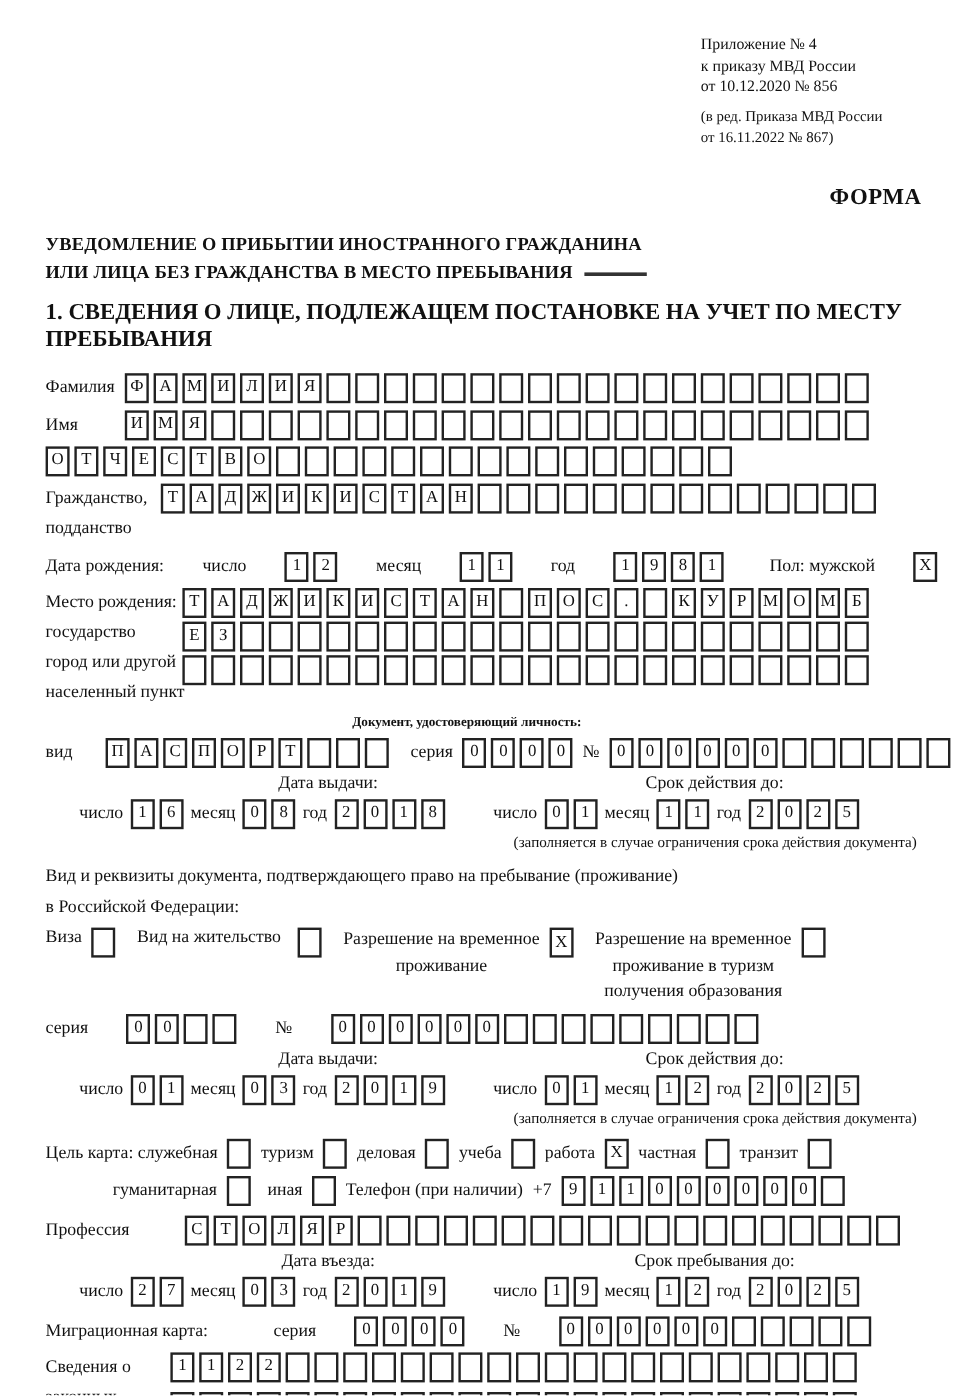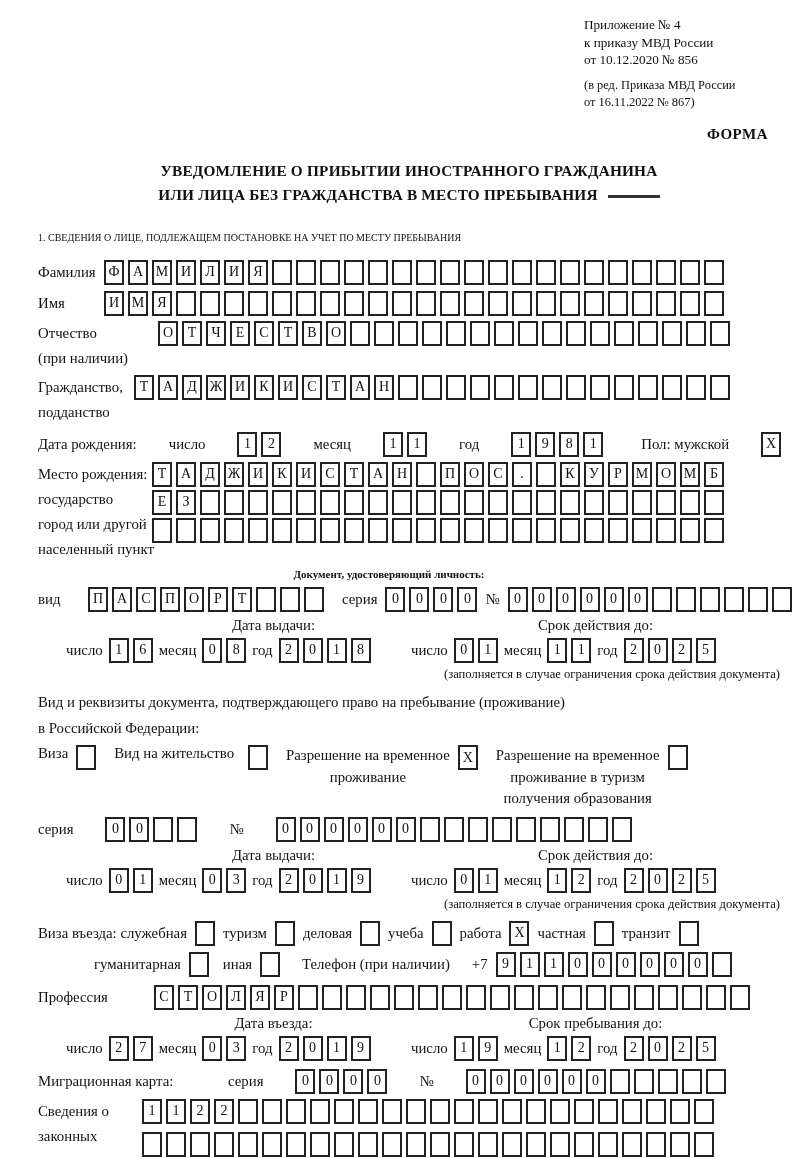--- a/index.html
+++ b/index.html
@@ -1,52 +1,52 @@
 <!DOCTYPE html>
 <html><head>
 <meta charset="utf-8">
 <style>
   * { box-sizing: border-box; margin: 0; padding: 0; }
   html, body { background: #ffffff; }
   body { font-family: "Liberation Serif", "DejaVu Serif", serif; color: #111; }
-  .page { width: 800px; height: 1163px; padding: 16px 20px 8px 38px; overflow: hidden; background: #fff; position: relative; }
+  .page { width: 800px; height: 1163px; padding: 28px 20px 8px 38px; overflow: hidden; background: #fff; position: relative; }
 
   .appendix { margin-left: 546px; font-size: 13.2px; line-height: 1.34; }
   .appendix-amend { margin-top: 8px; font-size: 12.4px; line-height: 1.34; }
 
-  .form-label { margin-top: 16px; text-align: right; font-weight: 700; font-size: 15px; letter-spacing: .5px; padding-right: 12px; }
-
-  .form-title { margin-top: 16px; text-align: center; font-weight: 700; font-size: 15.3px; line-height: 1.55; letter-spacing: .2px; }
+  .form-label { margin-top: 32px; text-align: right; font-weight: 700; font-size: 19px; letter-spacing: .5px; padding-right: 12px; }
+
+  .form-title { margin-top: 16px; text-align: left; font-weight: 700; font-size: 15.3px; line-height: 1.55; letter-spacing: .2px; }
   .blank-line { display: inline-block; width: 52px; height: 3px; background: #333; margin-left: 10px; vertical-align: 2px; }
 
-  .sec-heading { margin-top: 25px; margin-bottom: 16px; font-weight: 400; font-size: 10px; }
+  .sec-heading { margin-top: 10px; margin-bottom: 16px; font-weight: 700; font-size: 19px; }
 
   .frow { display: flex; align-items: center; column-gap: 8px; margin-bottom: 4px; min-height: 27px; }
   .frow.top { align-items: flex-start; }
   .lbl { font-size: 14.8px; white-space: nowrap; flex: none; }
   .lbl-lines { flex: none; }
   .lbl-lines div { font-size: 14.8px; line-height: 25px; white-space: nowrap; }
   .cells { display: flex; column-gap: 4px; flex: none; }
   .cell { width: 20px; height: 25px; border: 2px solid #222; display: flex; align-items: center; justify-content: center; font-size: 14px; flex: none; background: #fff; }
 
   .w-sur { width: 58px; } .w-pat { width: 112px; } .w-cit { width: 88px; }
   .w-bp { width: 106px; } .w-kind { width: 42px; } .w-prof { width: 84px; }
   .w-mig { width: 158px; } .w-rep { width: 96px; }
-  .ml6 { margin-left: 6px; } .ml10 { margin-left: 10px; } .ml14 { margin-left: 14px; }
+  .ml6 { margin-left: 6px; } .ml10 { margin-left: 10px; } .ml14 { margin-left: 0; }
   .mb3 { margin-bottom: 3px; } .mt6 { margin-top: 6px; gap: 32px; }
 
   .doc-heading { text-align: center; font-weight: 700; font-size: 11px; margin: 6px 40px 6px 0; }
 
   .datepair { display: flex; margin-top: 2px; margin-left: 28px; }
   .dp-left { width: 345px; flex: none; }
   .dp-right { flex: 1; }
   .dp-head { font-size: 14.8px; margin-bottom: 3px; text-align: center; }
   .dp-left .dp-head { padding-left: 70px; }
   .dl-row { column-gap: 6px; margin-bottom: 0; }
-  .note { text-align: right; font-size: 12.6px; margin: 3px 0 8px 0; }
+  .note { text-align: right; font-size: 12.6px; margin: 3px 16px 8px 0; }
 
   .intro { font-size: 14.8px; line-height: 1.75; margin-top: 4px; margin-bottom: 4px; }
   .opt-multiline { text-align: center; font-size: 14.8px; line-height: 1.45; flex: none; }
 
   .purpose2 { margin-left: 56px; }
   .rep-rows .cells { margin-bottom: 8px; }
 </style>
 </head>
 <body>
 
@@ -131,24 +131,20 @@
         <span class="cell"></span>
         <span class="cell"></span>
         <span class="cell"></span>
         <span class="cell"></span>
         <span class="cell"></span>
         <span class="cell"></span>
       </div>
   </div>
 
   <div class="frow top">
-    <div class="lbl-lines w-pat">
-      <div>Отчество</div>
-      <div>(при наличии)</div>
-    </div>
     <div class="cells">
         <span class="cell">О</span>
         <span class="cell">Т</span>
         <span class="cell">Ч</span>
         <span class="cell">Е</span>
         <span class="cell">С</span>
         <span class="cell">Т</span>
         <span class="cell">В</span>
         <span class="cell">О</span>
         <span class="cell"></span>
@@ -511,21 +507,21 @@
             <span class="cell">0</span>
             <span class="cell">2</span>
             <span class="cell">5</span>
           </div>
       </div>
     </div>
   </div>
   <div class="note">(заполняется в случае ограничения срока действия документа)</div>
 
   <div class="frow">
-    <span class="lbl">Виза въезда: служебная</span>
+    <span class="lbl">Цель карта: служебная</span>
     <div class="cells">
         <span class="cell"></span>
       </div>
     <span class="lbl">туризм</span>
     <div class="cells">
         <span class="cell"></span>
       </div>
     <span class="lbl">деловая</span>
     <div class="cells">
         <span class="cell"></span>

